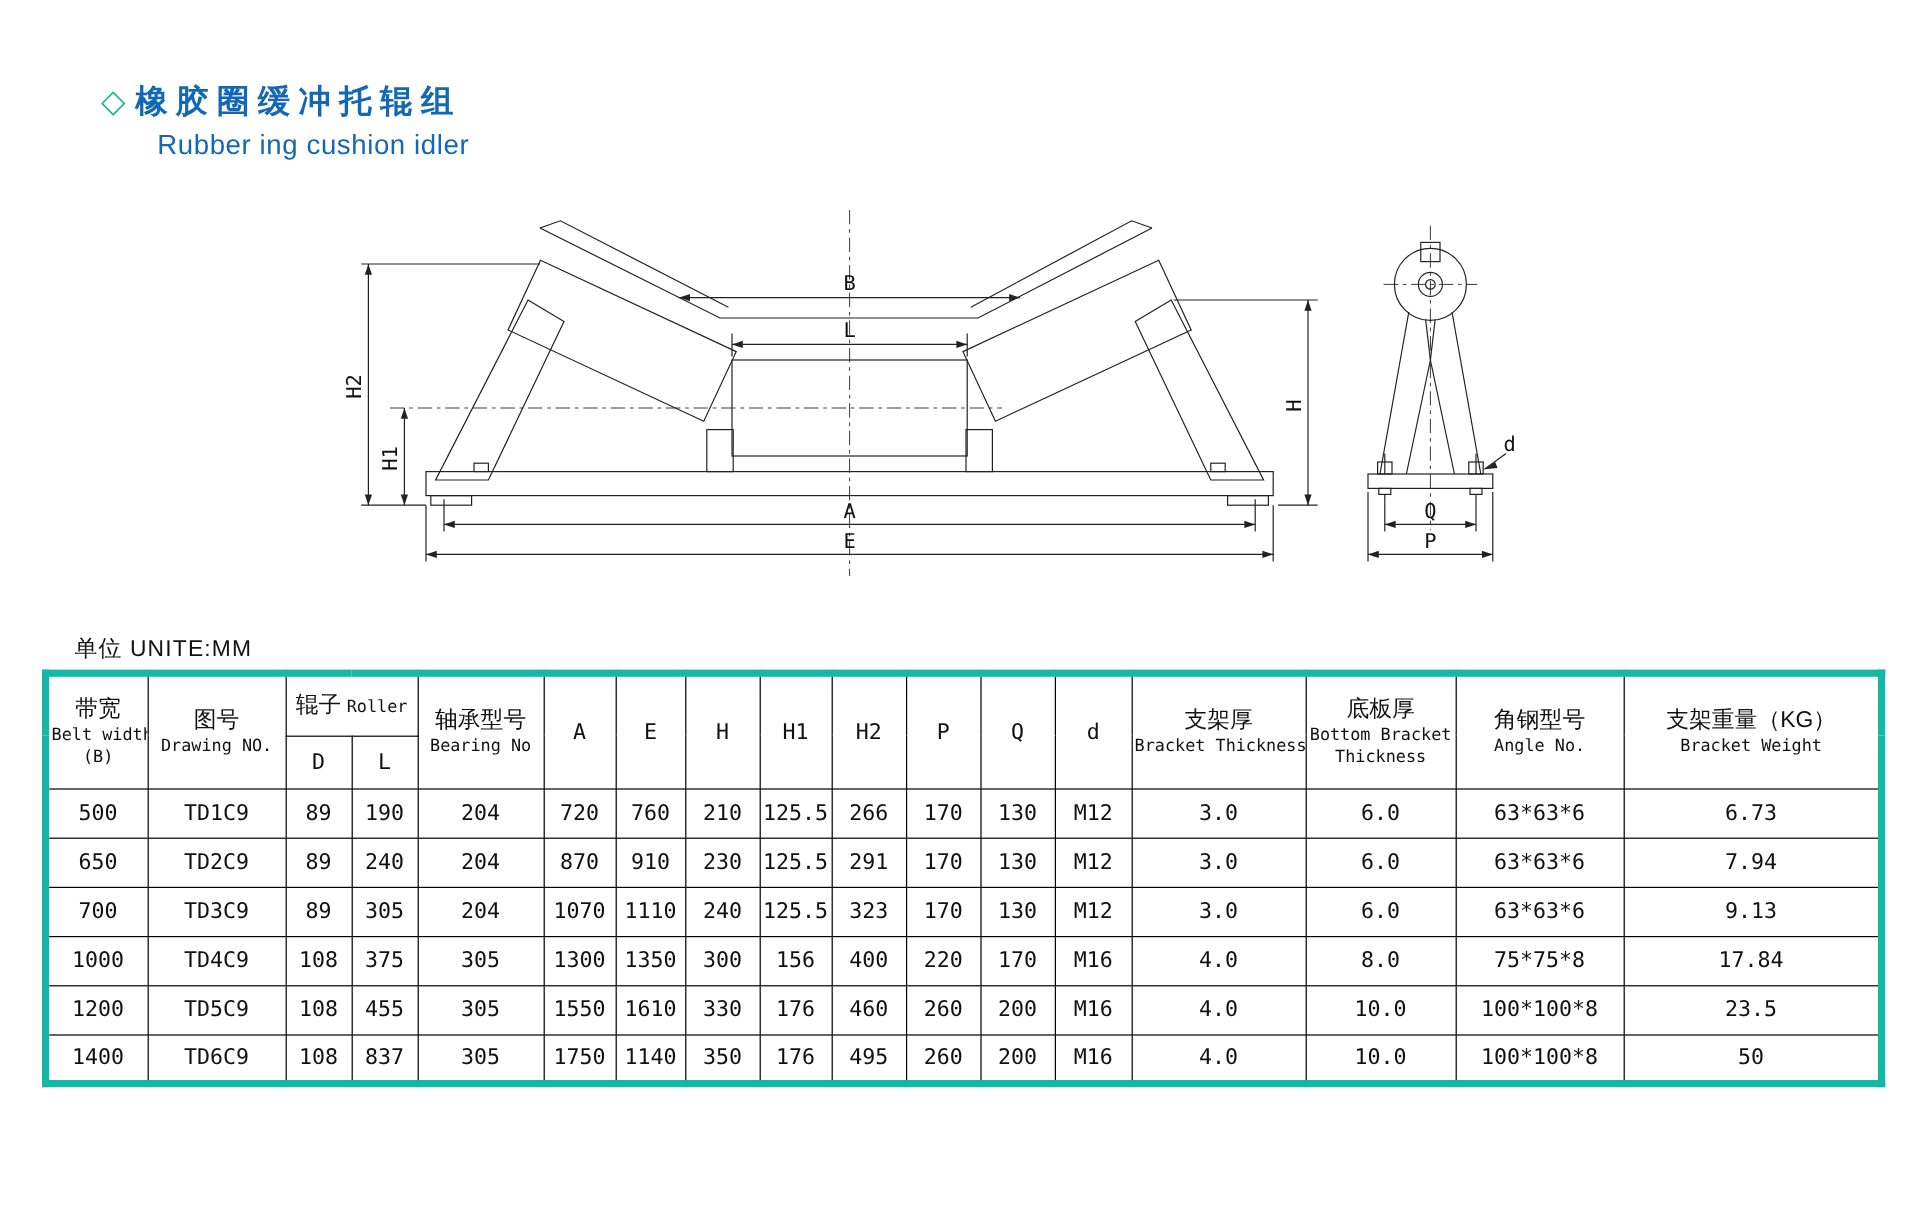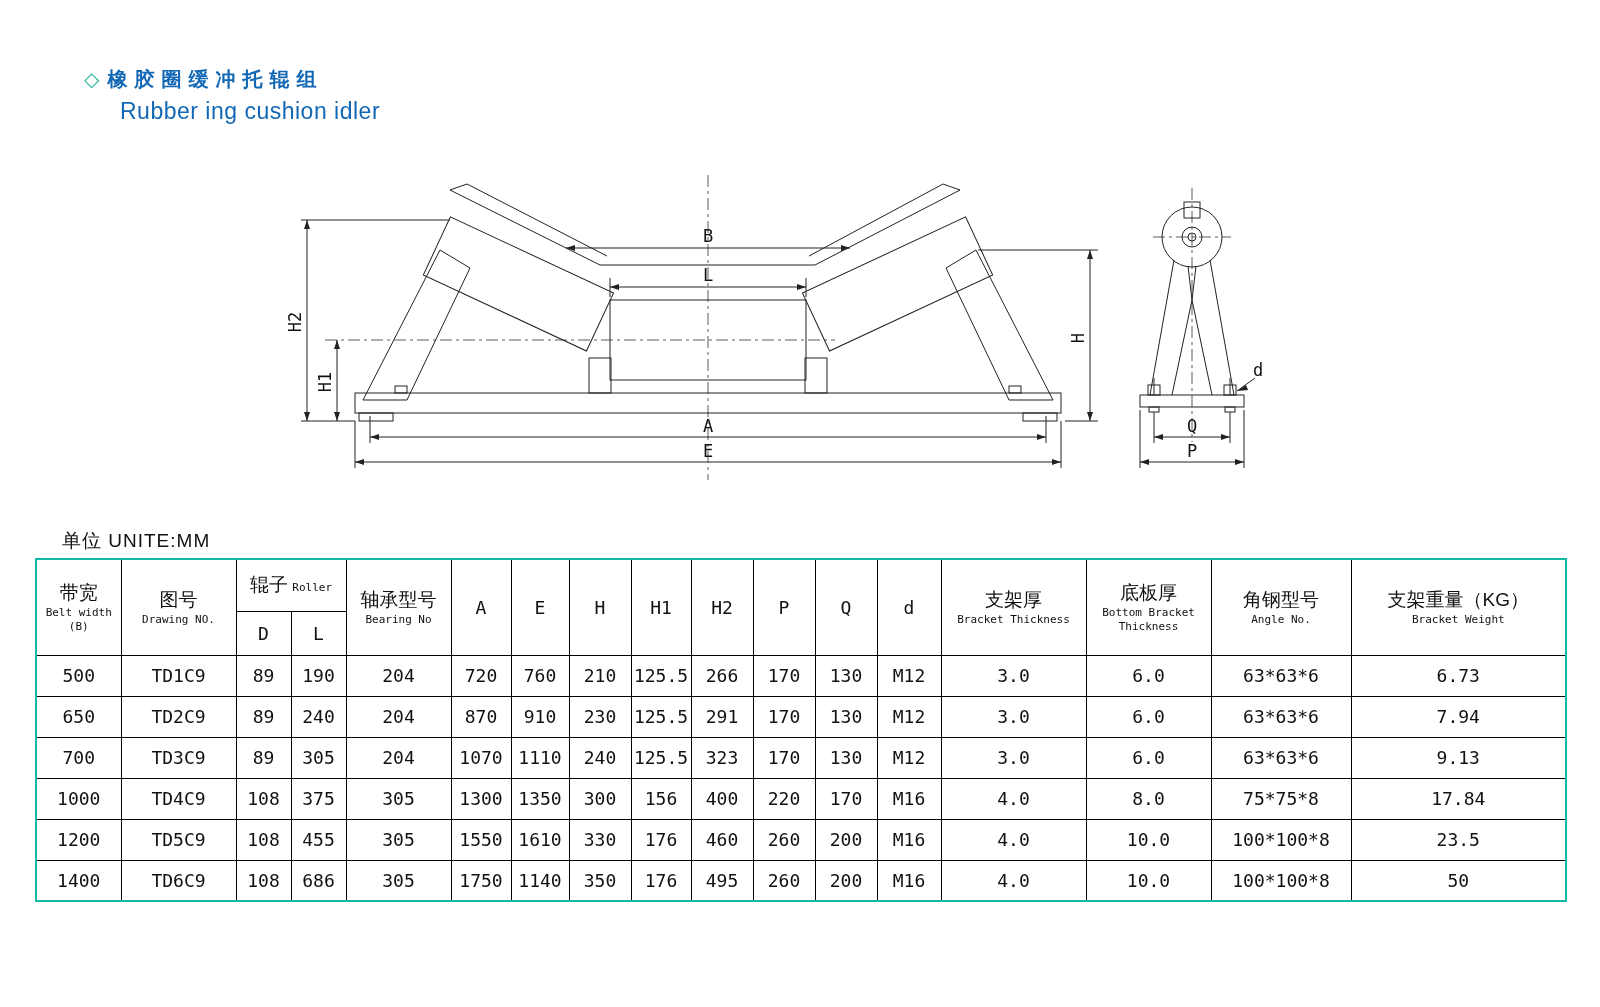--- a/index.html
+++ b/index.html
@@ -1,41 +1,41 @@
 <!DOCTYPE html>
 <html><head>
 <meta charset="utf-8">
 <style>
   *{box-sizing:border-box;margin:0;padding:0}
   html,body{width:1600px;height:1007px}
   body{position:relative;background:#ffffff;font-family:"Liberation Sans",sans-serif;color:#111;overflow:hidden}
 
   
   .title-block{position:absolute;left:84px;top:66px}
-  .title-zh{font-size:20px;font-weight:bold;color:#1268b5;letter-spacing:7px;white-space:nowrap}
+  .title-zh{font-size:27px;font-weight:bold;color:#1268b5;letter-spacing:7px;white-space:nowrap}
   .title-zh .bullet{color:#25b29c;letter-spacing:0;margin-right:8px;font-weight:normal}
-  .title-en{font-size:23px;color:#1268b5;margin-top:5px;margin-left:36px;font-weight:500;letter-spacing:0.5px}
+  .title-en{font-size:23px;color:#1268b5;margin-top:5px;margin-left:47px;font-weight:500;letter-spacing:0.5px}
 
   
   .drawing-wrap{position:absolute;left:255px;top:150px;width:1060px;height:350px}
   svg line,svg polyline,svg path,svg rect,svg circle,svg polygon.open{stroke:#222;stroke-width:1;fill:none}
   svg .arrow{fill:#222;stroke:none}
   svg .cl{stroke:#333;stroke-width:0.8;stroke-dasharray:12 4 3 4}
   svg text{font-family:"DejaVu Sans Mono",monospace;font-size:17px;fill:#111;stroke:none}
 
   
   .unit-label{position:absolute;left:62px;top:528px;font-size:19px;letter-spacing:1px;font-weight:400}
 
   
-  table.spec{position:absolute;left:35px;top:558px;width:1530px;border-collapse:collapse;border:2px solid #14b8a6;table-layout:fixed}
+  table.spec{position:absolute;left:35px;top:558px;width:1530px;border-collapse:collapse;border:6px solid #14b8a6;table-layout:fixed}
   table.spec th,table.spec td{border:1px solid #000;text-align:center;vertical-align:middle;padding:1px 2px;overflow:hidden}
   table.spec thead tr.r1 th{height:52px}
   table.spec thead tr.r2 th{height:44px}
   .zh{font-size:19px;line-height:1.3;font-weight:normal}
-  .en{font-size:11px;line-height:1.25;font-family:"DejaVu Sans Mono",monospace;font-weight:normal;white-space:nowrap}
+  .en{font-size:14px;line-height:1.25;font-family:"DejaVu Sans Mono",monospace;font-weight:normal;white-space:nowrap}
   th.dim{font-family:"DejaVu Sans Mono",monospace;font-size:18px;font-weight:normal}
   table.spec tbody td{height:41px;font-family:"DejaVu Sans Mono",monospace;font-size:18px}
 </style>
 </head>
 <body>
 
 <div class="title-block">
   <div class="title-zh"><span class="bullet">◇</span><span>橡胶圈缓冲托辊组</span></div>
   <div class="title-en">Rubber ing cushion idler</div>
 </div>
@@ -336,21 +336,21 @@
         <td>M16</td>
         <td>4.0</td>
         <td>10.0</td>
         <td>100*100*8</td>
         <td>23.5</td>
       </tr>
       <tr>
         <td>1400</td>
         <td>TD6C9</td>
         <td>108</td>
-        <td>686</td>
+        <td>837</td>
         <td>305</td>
         <td>1750</td>
         <td>1140</td>
         <td>350</td>
         <td>176</td>
         <td>495</td>
         <td>260</td>
         <td>200</td>
         <td>M16</td>
         <td>4.0</td>

